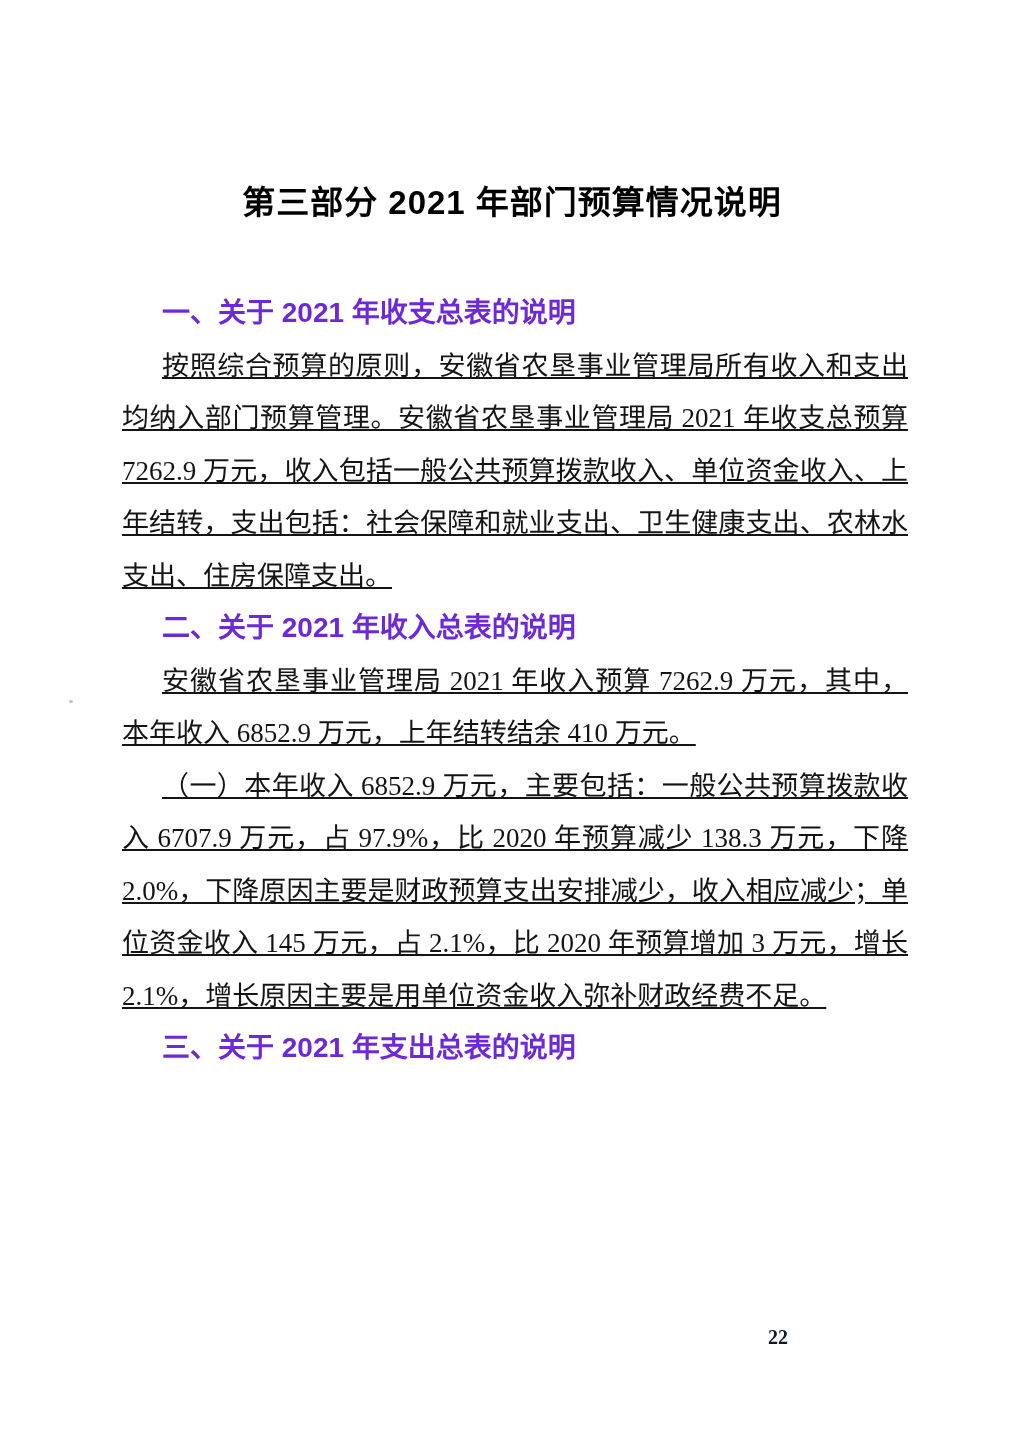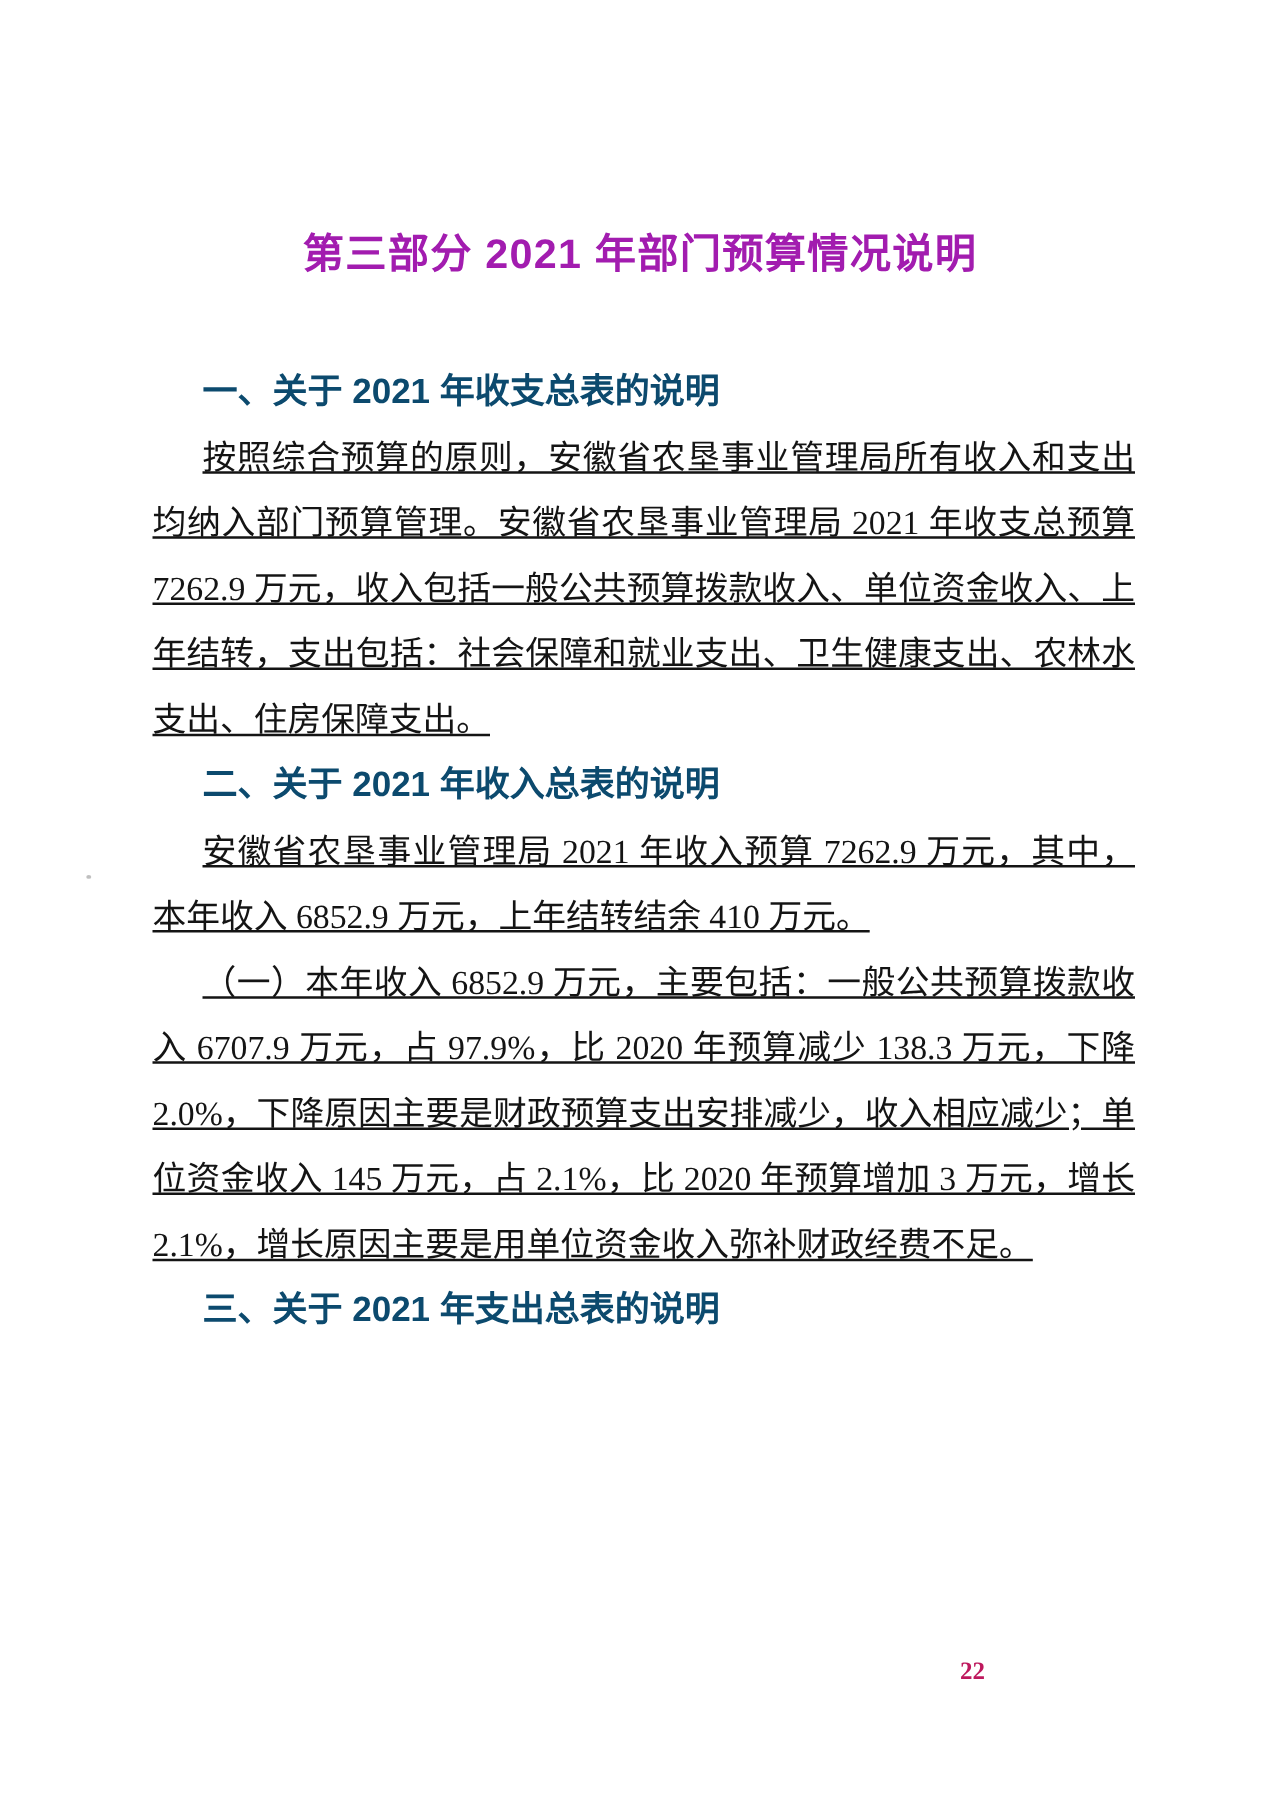--- a/index.html
+++ b/index.html
@@ -19,57 +19,57 @@
     position: absolute;
     left: 0;
     right: 0;
     top: 176px;
     margin: 0;
     text-align: center;
     font-family: "Liberation Sans", sans-serif;
     font-weight: bold;
     font-size: 33px;
     letter-spacing: 1px;
-    color: #a21caf;
+    color: #000000;
   }
   .doc-body {
     position: absolute;
     left: 122px;
     top: 287px;
     width: 786px;
     text-align: justify;
   }
   .doc-heading {
     margin: 0;
     font-family: "Liberation Sans", sans-serif;
     font-weight: bold;
     font-size: 28px;
     line-height: 52.5px;
     text-indent: 40px;
-    color: #0c4a6e;
+    color: #6d28d9;
     text-align: left;
   }
   .doc-para {
     margin: 0;
     font-family: "Liberation Serif", serif;
     font-weight: normal;
     font-size: 27px;
     line-height: 52.5px;
     text-indent: 40px;
     color: #141414;
     text-decoration: underline;
   }
   .page-number {
     position: absolute;
     left: 768px;
     top: 1326px;
     font-family: "Liberation Serif", serif;
     font-size: 20px;
     font-weight: 600;
-    color: #be185d;
+    color: #0f172a;
   }
   .scan-speck {
     position: absolute;
     left: 69px;
     top: 700px;
     width: 4px;
     height: 3px;
     background: #8a8a8a;
     border-radius: 50%;
     opacity: 0.55;

